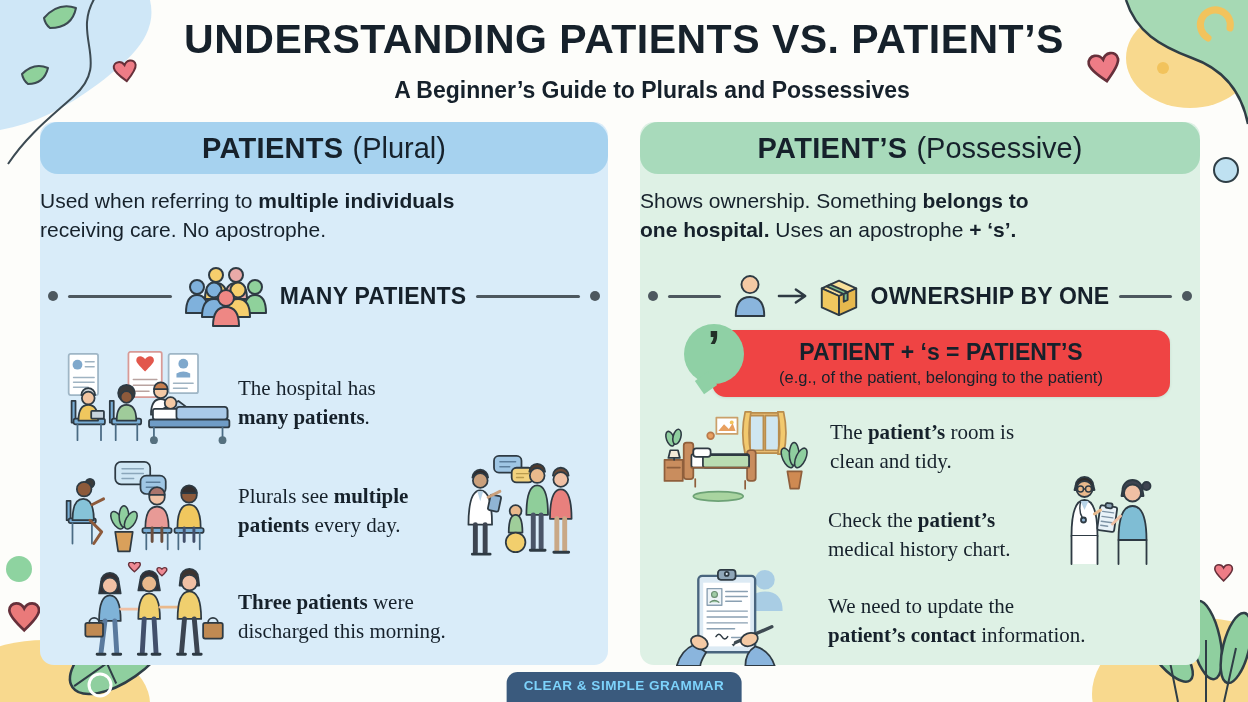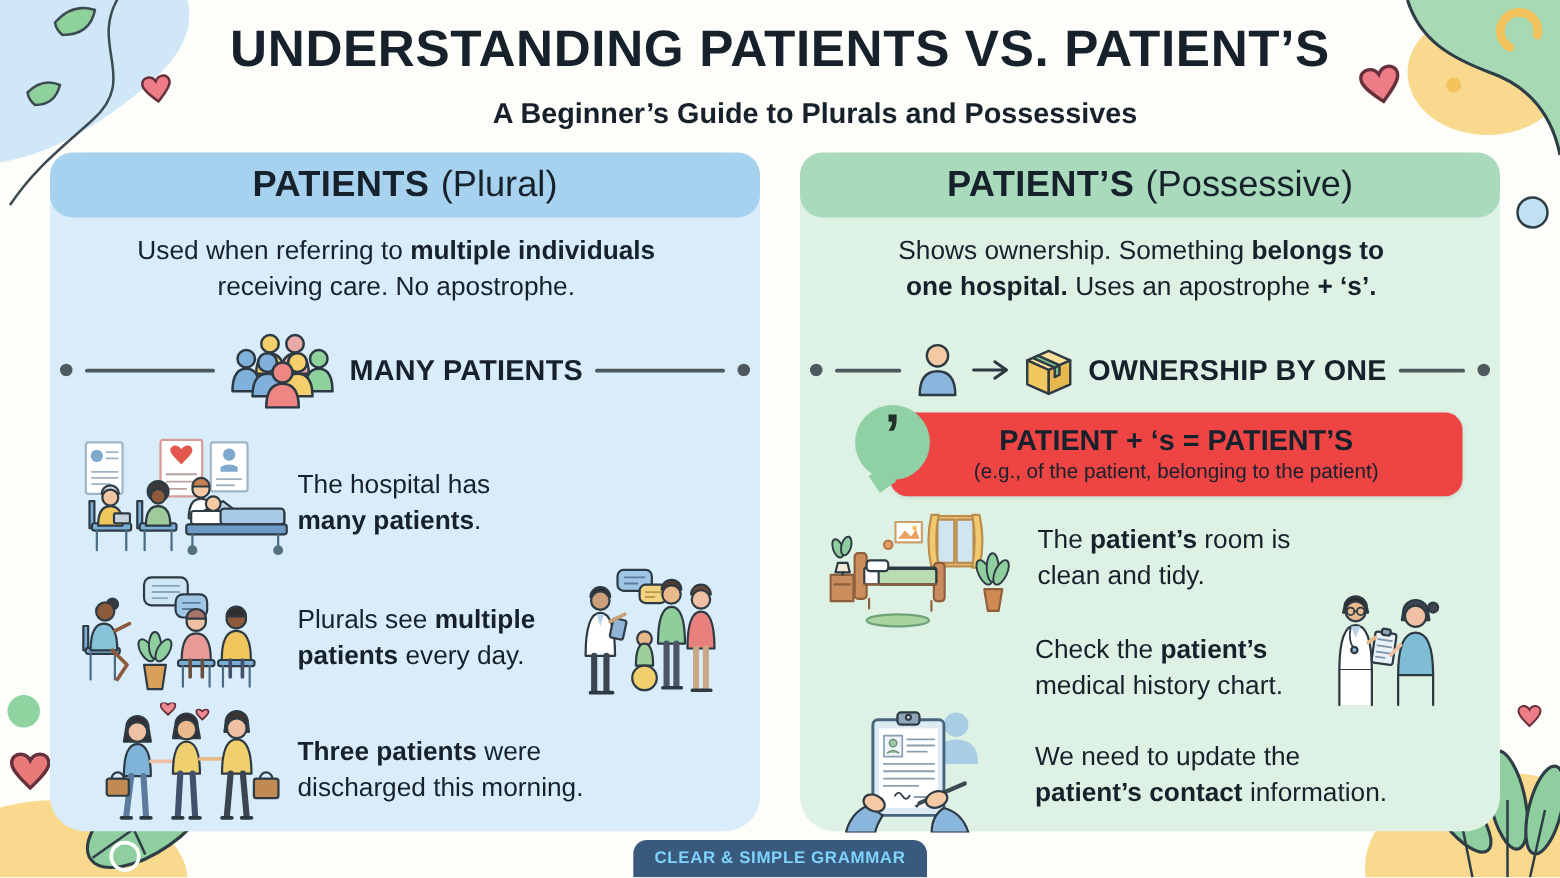--- a/index.html
+++ b/index.html
@@ -5,42 +5,42 @@
   html,body{margin:0;padding:0;background:#ffffff;}
   .stage{position:relative;width:1248px;height:702px;overflow:hidden;background:#fdfdfa;
          font-family:"Liberation Sans",sans-serif;color:#16212b;}
   .deco{position:absolute;pointer-events:none;}
 
   .title{position:absolute;top:16px;left:0;width:100%;text-align:center;
          font-size:41px;font-weight:bold;letter-spacing:.5px;white-space:nowrap;}
   .subtitle{position:absolute;top:77px;left:0;width:100%;text-align:center;
          font-size:23px;font-weight:bold;padding-left:28px;}
 
-  .panel{position:absolute;top:122px;height:543px;border-radius:28px;}
+  .panel{position:absolute;top:122px;height:543px;border-radius:14px;}
   .panel-left{left:40px;width:568px;background:#d9ecf9;}
   .panel-right{left:640px;width:560px;background:#def1e5;}
   .pill{height:52px;border-radius:18px;display:flex;align-items:center;justify-content:center;
         font-size:29px;white-space:nowrap;}
   .pill-left{background:#a6d2ef;}
   .pill-right{background:#a8dabb;}
   .pill .word{font-weight:bold;letter-spacing:.3px;}
   .pill .note{margin-left:9px;}
 
-  .desc{position:absolute;top:64px;left:0;right:14px;text-align:center;font-size:21px;line-height:29px;}
+  .desc{position:absolute;top:64px;left:0;right:14px;text-align:left;font-size:21px;line-height:29px;}
   .bd{font-weight:bold;}
   .tline{white-space:nowrap;}
 
   .divider{position:absolute;top:148px;left:8px;right:8px;height:52px;
            display:flex;align-items:center;gap:10px;}
   .divider .line{flex:1;height:3px;background:#4d585f;border-radius:2px;}
   .divider .dot{width:10px;height:10px;border-radius:50%;background:#4d585f;flex:0 0 auto;}
   .divider .label{font-size:23px;font-weight:bold;letter-spacing:.2px;white-space:nowrap;}
   .divider .ic{display:flex;align-items:center;gap:8px;flex:0 0 auto;}
 
-  .ex-text{position:absolute;font-size:21px;line-height:28.5px;}
+  .ex-text{position:absolute;font-size:21px;line-height:28.5px;font-family:Liberation Serif, serif;}
   .scene{position:absolute;}
 
   .bubble{position:absolute;width:60px;height:60px;border-radius:50%;background:#8fd0a5;
           display:flex;align-items:center;justify-content:center;z-index:2;}
   .bubble:after{content:"";position:absolute;left:14px;bottom:-7px;width:16px;height:16px;
           background:#8fd0a5;transform:rotate(55deg);}
   .bubble .apo{font-size:46px;font-weight:bold;color:#223028;margin-top:-14px;}
   .formula-card{position:absolute;background:#ef4444;border-radius:14px;text-align:center;
           padding:9px 10px 10px;box-shadow:0 1px 3px rgba(40,70,50,.12);}
   .formula-title{font-size:23px;font-weight:bold;}

